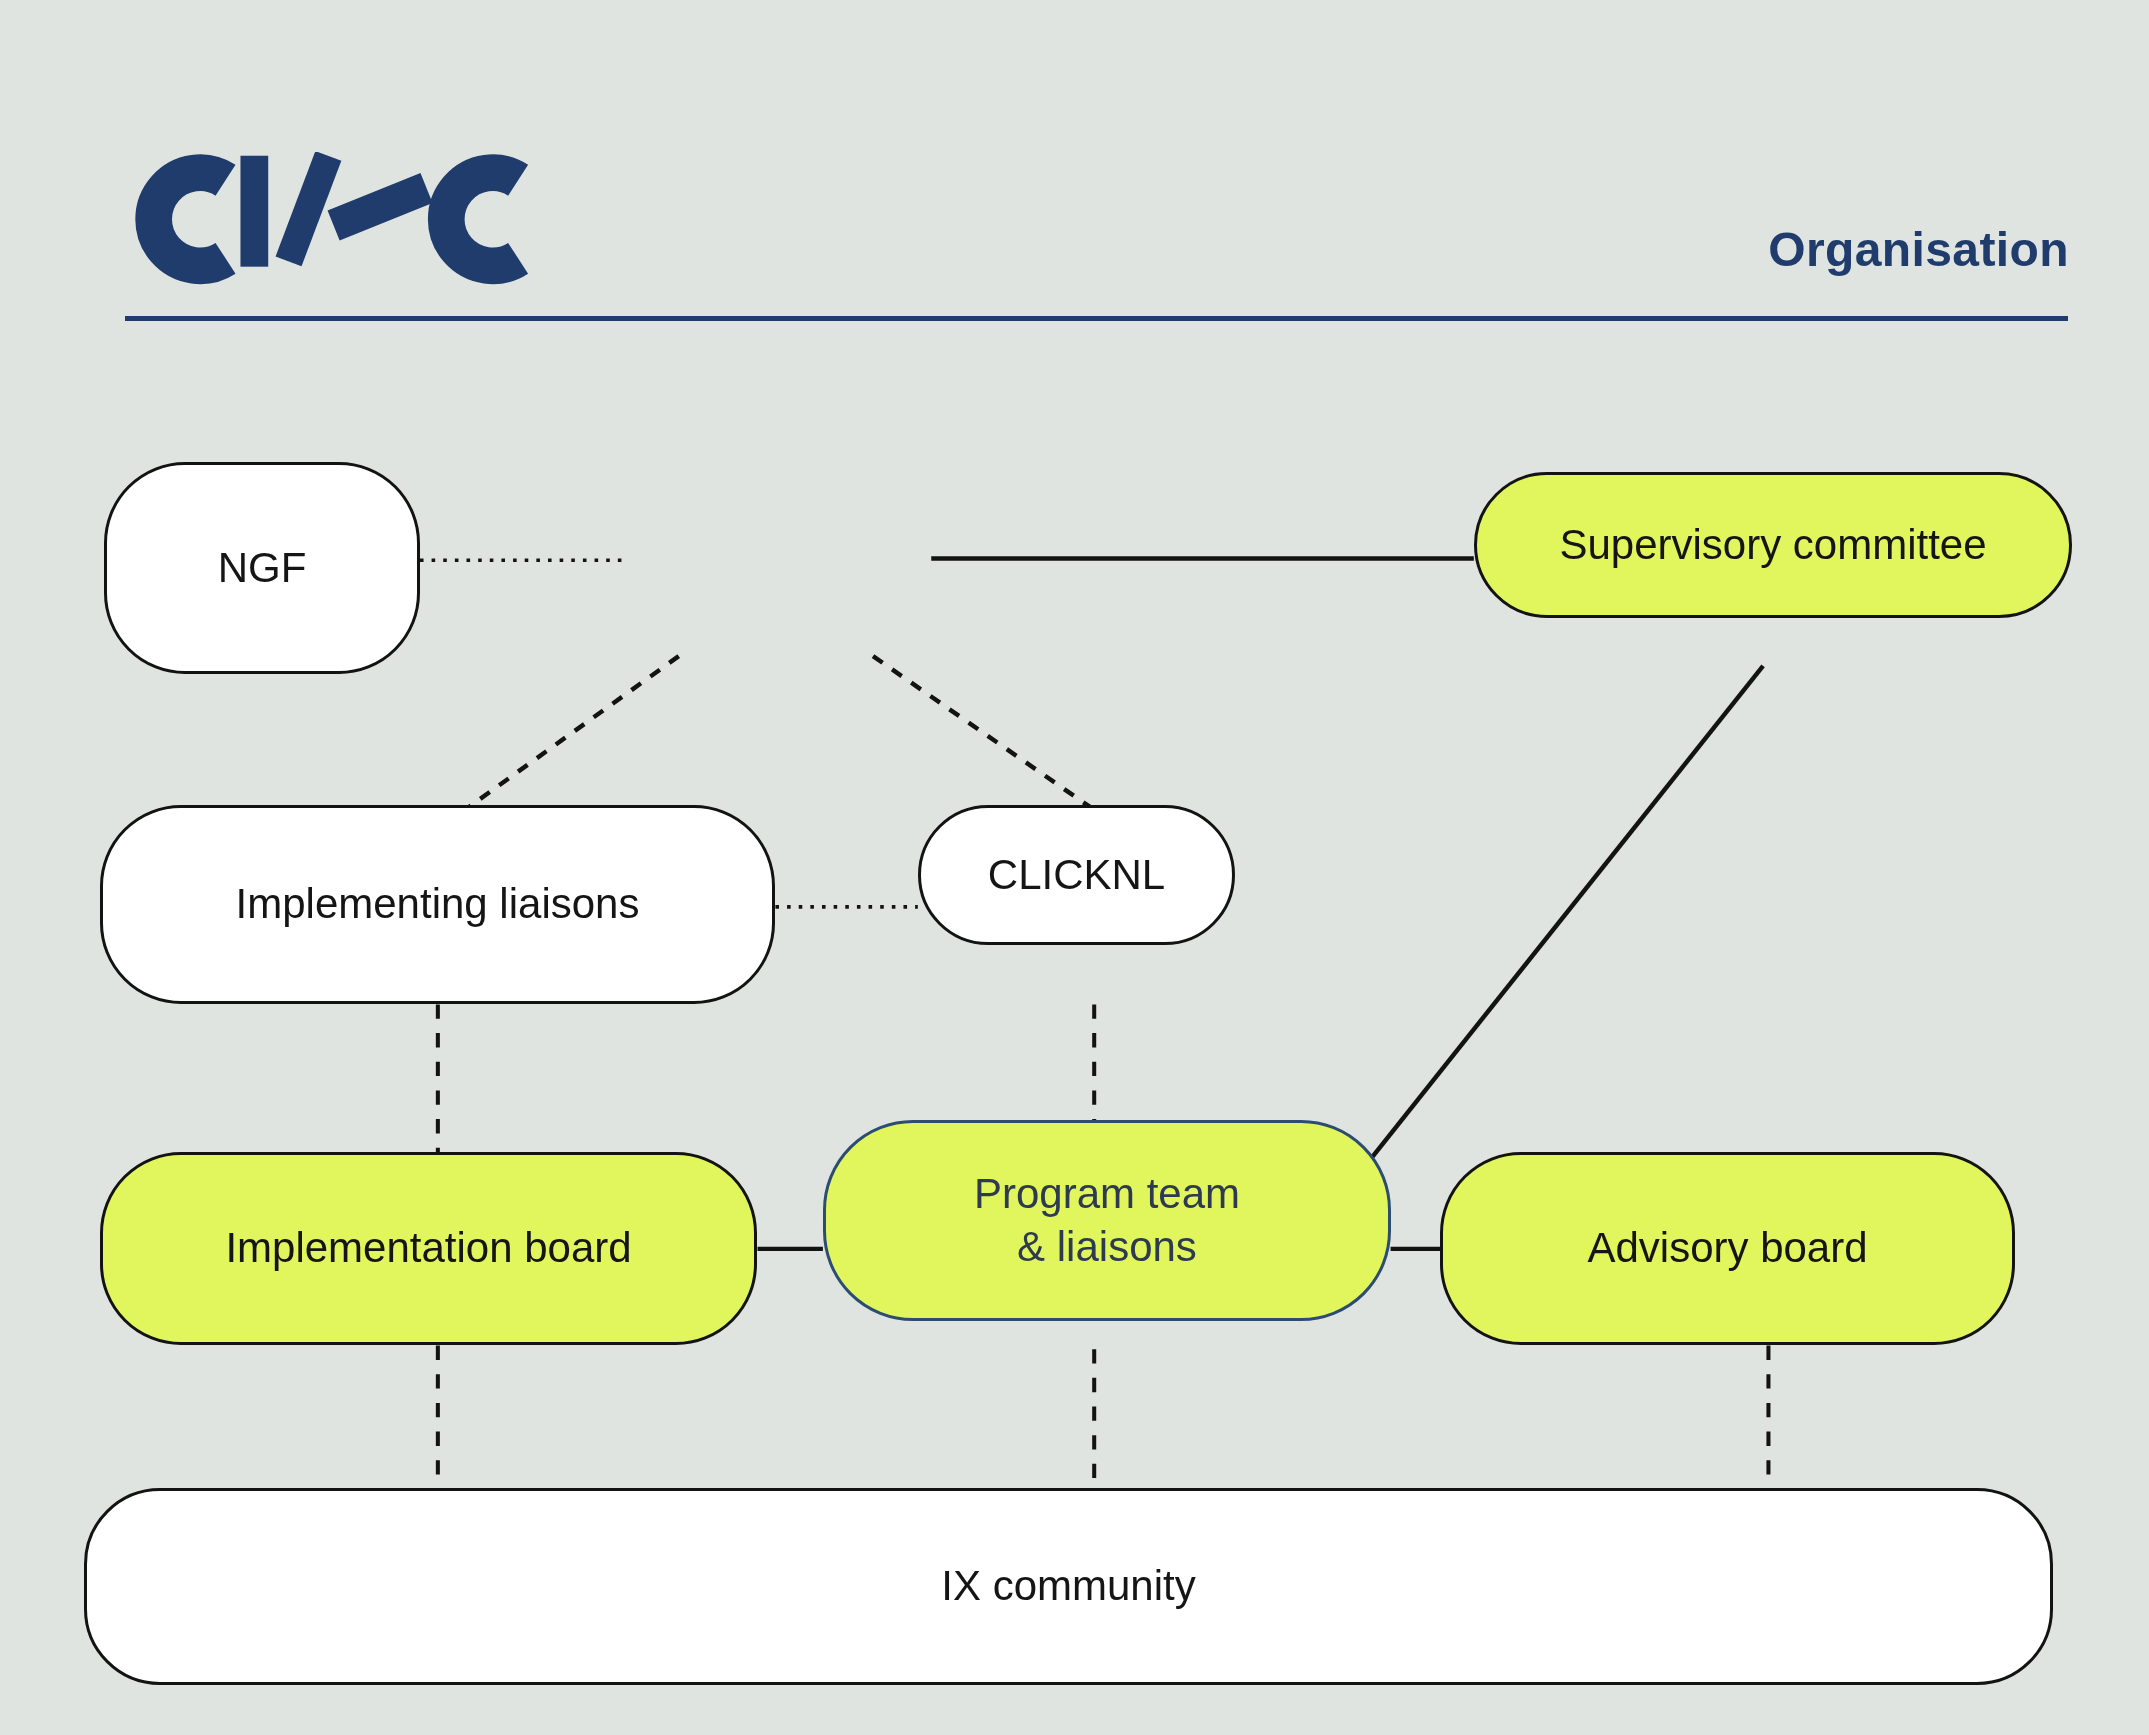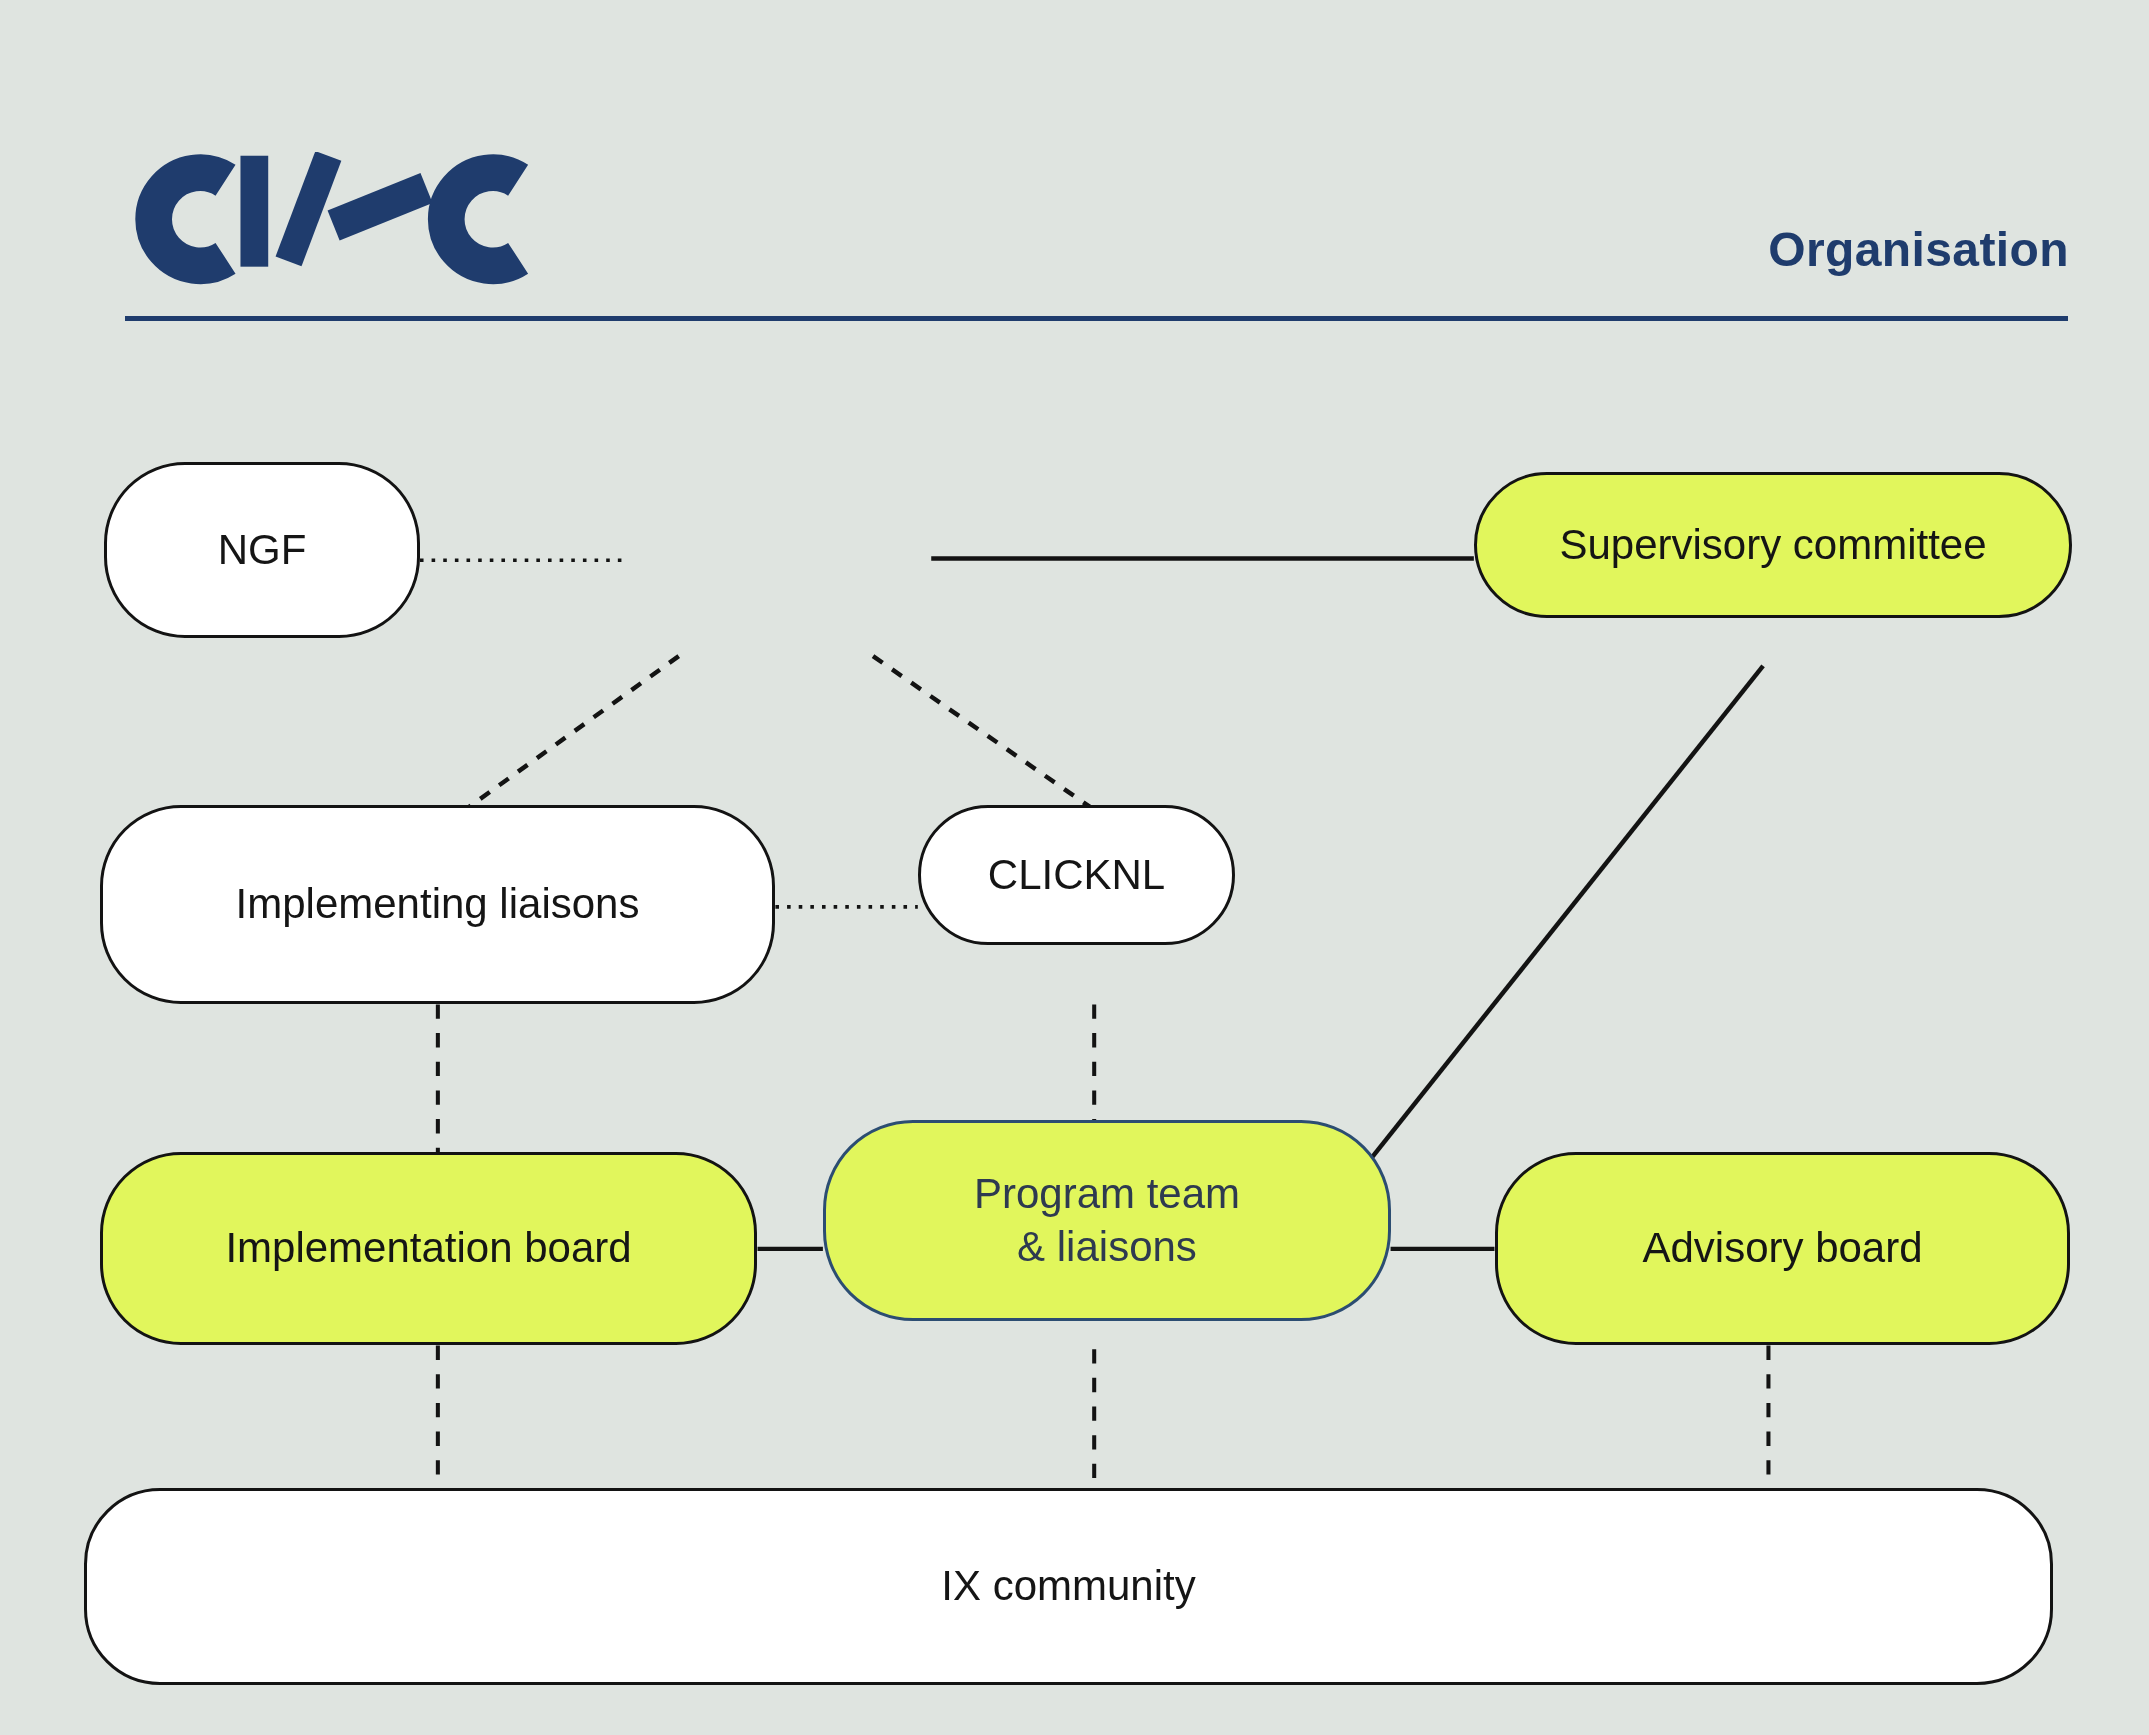--- a/index.html
+++ b/index.html
@@ -49,28 +49,28 @@
     background:var(--node_fill_white);
     border:3.6px solid var(--edge_black);
     border-radius:81px;
     font-size:42px;color:var(--label_dark);
     text-align:center;line-height:1.25;
   }
   .node span{white-space:pre-line;}
   .node.lime{background:var(--lime);}
   .node.navy-border{border-color:var(--program_border);color:var(--program_label);}
 
-  .node-ngf{left:104px;top:416px;width:316px;height:176px;text-align:right;}
+  .node-ngf{left:104px;top:416px;width:316px;height:212px;text-align:right;}
   .node-ocw{left:626px;top:416px;width:305px;height:194px;}
   .node-supervisory{left:1474px;top:426px;width:598px;height:146px;}
   .node-implementing{left:100px;top:759px;width:675px;height:199px;}
   .node-clicknl{left:918px;top:759px;width:317px;height:140px;}
   .node-teams{left:100px;top:1106px;width:657px;height:193px;}
   .node-program{left:823px;top:1074px;width:568px;height:201px;border-radius:90px;}
-  .node-advisory{left:1495px;top:1106px;width:575px;height:193px;}
+  .node-advisory{left:1440px;top:1106px;width:575px;height:193px;}
   .node-ix{left:84px;top:1442px;width:1969px;height:197px;border-radius:76px;}
 </style>
 </head>
 <body>
 
 <div class="canvas">
 
   <svg class="logo" viewBox="0 0 475 155" aria-hidden="true">
     <g fill="#1f3c6d" stroke="none">
 

